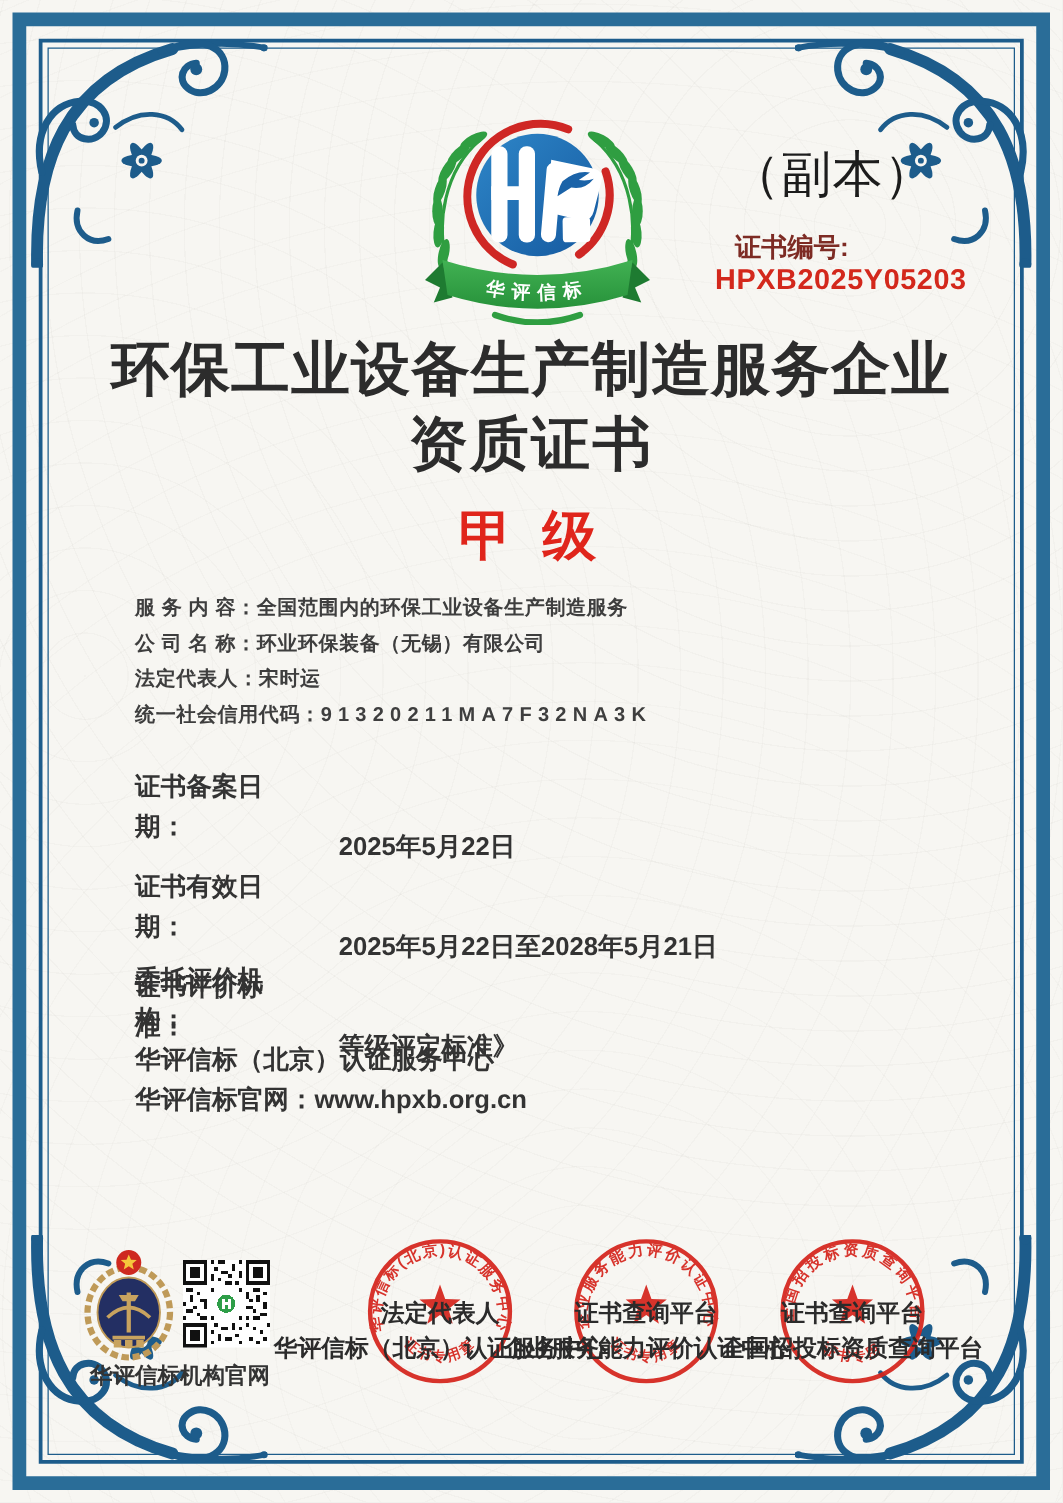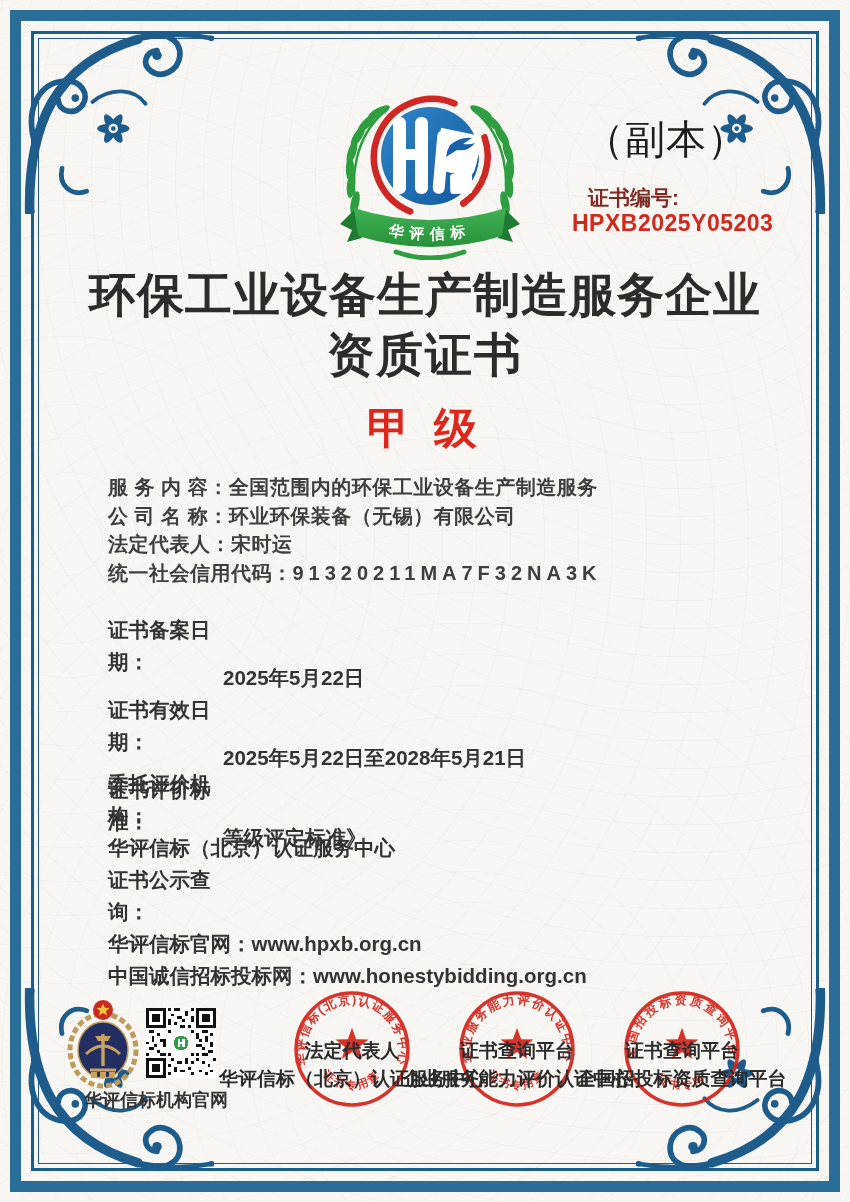--- a/index.html
+++ b/index.html
@@ -28,38 +28,38 @@
   .certno-label { position:absolute; left:588px; top:184px; font-size:21px; font-weight:700; color:#7d2b24; }
   .certno-value { position:absolute; left:572px; top:210px; font-size:23px; font-weight:700; color:#d3281c; letter-spacing:.5px; }
   
   .title1 { position:absolute; left:0; top:264px; width:100%; text-align:center;
             font-size:47px; font-weight:900; color:#2c2c2c; letter-spacing:1px; }
   .title2 { position:absolute; left:0; top:324px; width:100%; text-align:center;
             font-size:47px; font-weight:900; color:#2c2c2c; letter-spacing:2px;font-family:Liberation Mono, monospace; }
   .grade  { position:absolute; left:0; top:400px; width:100%; text-align:center;
             font-size:43px; font-weight:900; color:#e0251b; letter-spacing:6px; }
   
-  .info { position:absolute; left:108px; top:473px; font-size:20px; font-weight:700;
+  .info { position:absolute; left:108px; top:473px; font-size:16px; font-weight:700;
           color:#3e3e3e; letter-spacing:.5px; }
   .info .row { line-height:28.5px; white-space:nowrap; }
   .info .code { letter-spacing:5px; }
   
   .dates { position:absolute; left:108px; top:614px; font-size:20.5px; font-weight:700; color:#333; }
-  .dates .row { display:flex; line-height:32px; }
+  .dates .row { display:flex; line-height:32px;gap:48px; }
   .dates .lbl { width:115px; flex:none; }
   .dates .val { white-space:nowrap;margin-top:48px; }
   
   .query { position:absolute; left:108px; top:768px; font-size:20.5px; font-weight:700; color:#333; }
   .query .row { display:flex; line-height:32px;flex-direction:column; }
   .query .lbl { width:110px; flex:none; }
   .query .val { white-space:nowrap; }
   
   .emblem { position:absolute; left:64px; top:998px; width:78px; height:92px; }
   .qr { position:absolute; left:146px; top:1008px; width:70px; height:70px; }
-  .qr-caption { position:absolute; left:60px; top:1088px; width:168px; text-align:right;
+  .qr-caption { position:absolute; left:60px; top:1088px; width:168px; text-align:center;
                 font-size:18px; font-weight:700; color:#333; }
   .seal { position:absolute; top:988px; width:122px; height:122px; opacity:.93; }
   .seal.s0 { left:291px; } .seal.s1 { left:456px; } .seal.s2 { left:621px; }
   .seal-cap { position:absolute; transform:translateX(-50%); white-space:nowrap;
               font-weight:700; color:#2b2b2b; z-index:6; }
   .cap-r1 { top:1038px; font-size:19px; }
   .cap-r2 { top:1066px; font-size:19px; }
   .c0 { left:352px; } .c1 { left:517px; } .c2 { left:682px; }
   svg text { font-family:"Liberation Sans","DejaVu Sans",sans-serif; }
 </style>
@@ -212,26 +212,21 @@
       </span>
     </div>
   </div>
 
   <div class="query">
     <div class="row">
       <span class="lbl">委托评价机构：</span>
       <span class="val">华评信标（北京）认证服务中心</span>
     </div>
     <div class="row">
-      <span class="lbl">证书公示查询：</span>
       <span class="val">华评信标官网：www.hpxb.org.cn</span>
-    </div>
-    <div class="row">
-      <span class="lbl"></span>
-      <span class="val">中国诚信招标投标网：www.honestybidding.org.cn</span>
     </div>
   </div>
 
   <svg class="emblem" viewBox="0 0 78 92">
     <ellipse cx="39" cy="52" rx="33" ry="36" fill="none" stroke="#bf9a58" stroke-width="5" stroke-dasharray="6 3"></ellipse>
     <ellipse cx="39" cy="52" rx="25" ry="28" fill="#232f63" stroke="#bf9a58" stroke-width="1.5"></ellipse>
     <circle cx="39" cy="12" r="10" fill="#ce2920"></circle>
     <path d="M39,5.5 l1.8,4.2 4.6,.3 -3.5,3 1.1,4.5 -4,-2.5 -4,2.5 1.1,-4.5 -3.5,-3 4.6,-.3 z" fill="#f5c63c"></path>
     <path d="M22,56 q17,-16 34,0" fill="none" stroke="#c8a35f" stroke-width="3"></path>
     <rect x="37.3" y="36" width="3.4" height="32" fill="#c8a35f"></rect>

